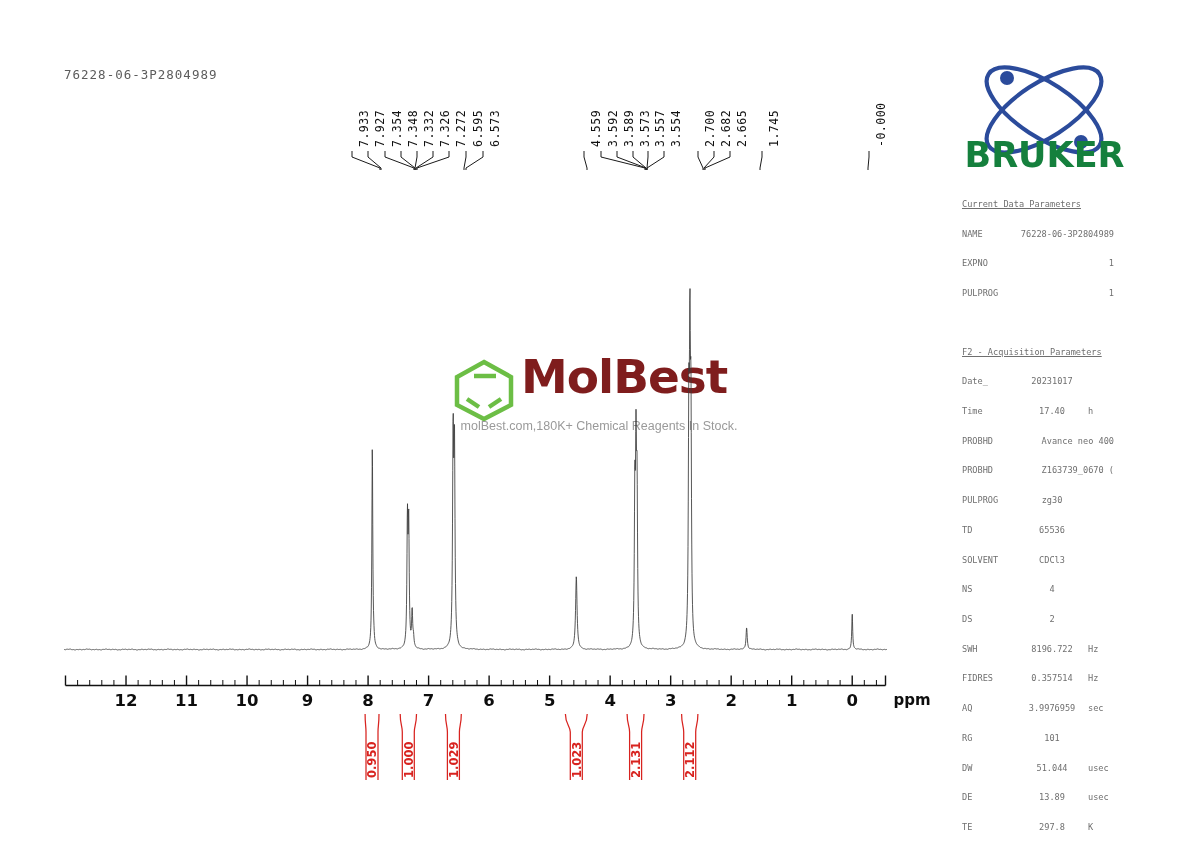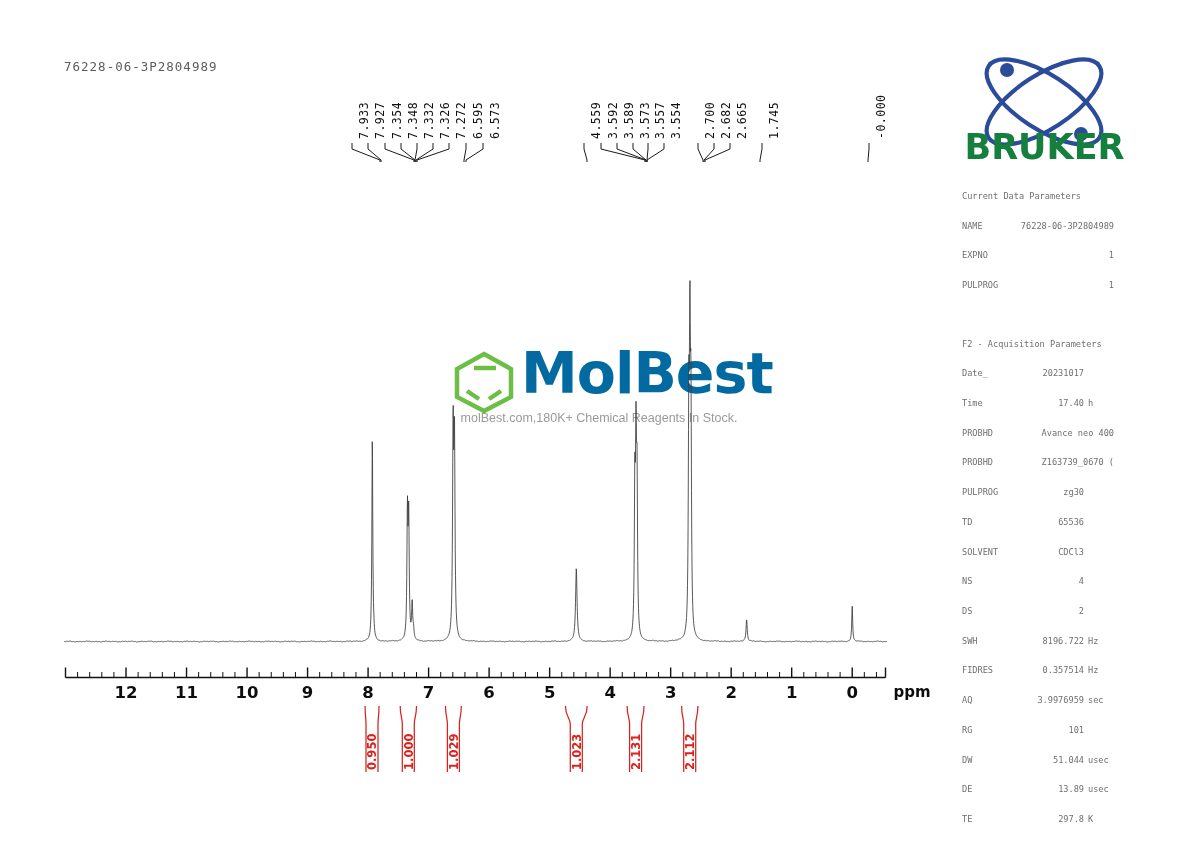--- a/index.html
+++ b/index.html
@@ -3,21 +3,21 @@
 <meta charset="utf-8">
 <style>
   html, body { margin:0; padding:0; }
   body {
     width:1190px; height:842px;
     background:#ffffff;
     font-family:"Liberation Sans", sans-serif;
     position:relative;
     overflow:hidden;
   }
-  #stage { position:absolute; left:0; top:0; width:1190px; height:616px; }
+  #stage { position:absolute; left:0; top:8px; width:1190px; height:616px; }
 
   
   .sample-title{
     position:absolute; left:64px; top:59px;
     font-family:"DejaVu Sans Mono", monospace;
     font-size:12.5px; letter-spacing:1.0px;
     color:#5c5c5c; white-space:nowrap;
   }
 
   
@@ -43,34 +43,34 @@
   }
 
   
   .params{
     position:absolute; left:962px; top:172px;
     font-family:"DejaVu Sans Mono", monospace;
     font-size:8.6px; line-height:9.9px;
     color:#6f6f6f; white-space:pre;
   }
   .params .sect{ color:#6f6f6f; }
-  .prow{ display:block; width:152px; }
+  .prow{ display:block; width:152px;text-decoration:underline; }
   .prow .k{ display:inline-block; width:58px; }
   .prow .v{ display:inline-block; width:94px; text-align:right; }
-  .prow .vu{ display:inline-block; width:64px; text-align:right; }
+  .prow .vu{ display:inline-block; width:64px; text-align:center; }
   .prow .u{ display:inline-block; width:30px; text-align:left; padding-left:4px; }
   .pgap{ display:block; height:9px; }
 
   
   .wm{ position:absolute; left:449px; top:347px; width:300px; height:84px; }
   .wm-logo-text{
     position:absolute; left:72px; top:-2px;
     font-family:"DejaVu Sans", sans-serif;
-    font-weight:bold; font-size:57px; letter-spacing:-1px;
-    color:#0369a1; line-height:1;
+    font-weight:bold; font-size:47px; letter-spacing:-1px;
+    color:#7f1d1d; line-height:1;
   }
   .wm-sub{
     position:absolute; left:0px; top:64px; width:300px;
     text-align:center;
     font-family:"Liberation Sans", sans-serif;
     font-size:12.5px; color:#9a9a9a; white-space:nowrap;
   }
 
   
   svg.layer{ position:absolute; left:0; top:0; width:1190px; height:842px; overflow:visible; }

